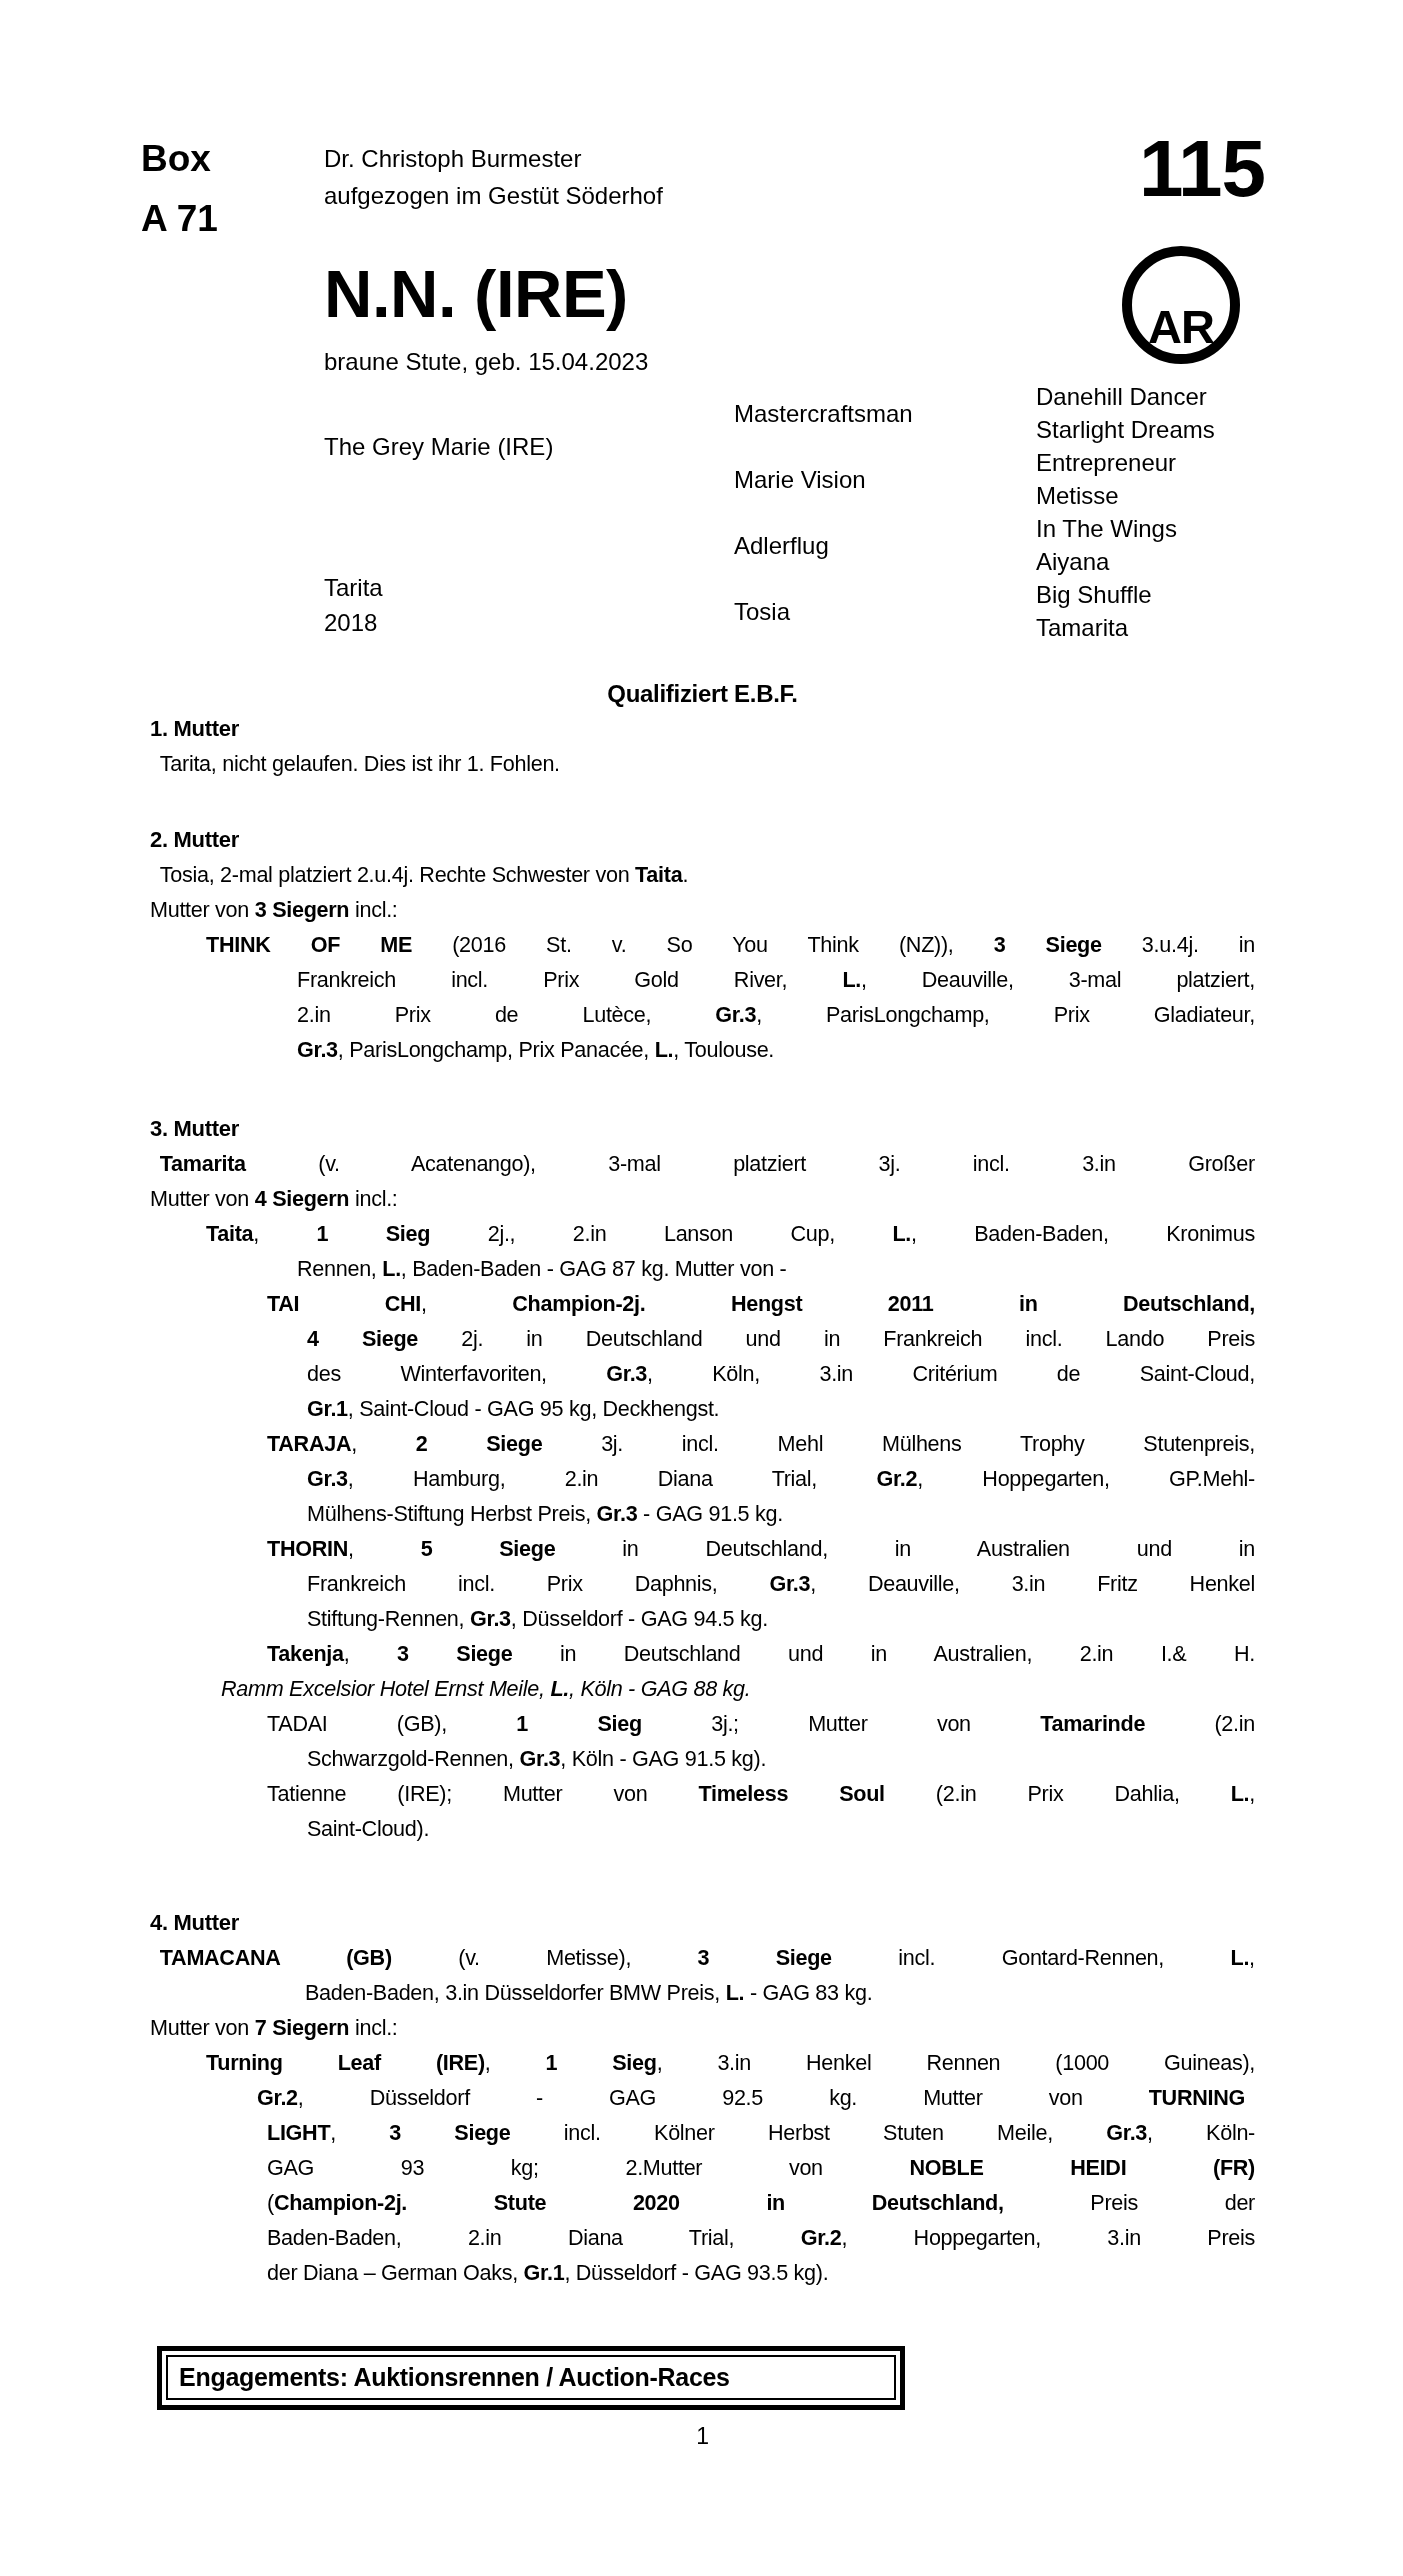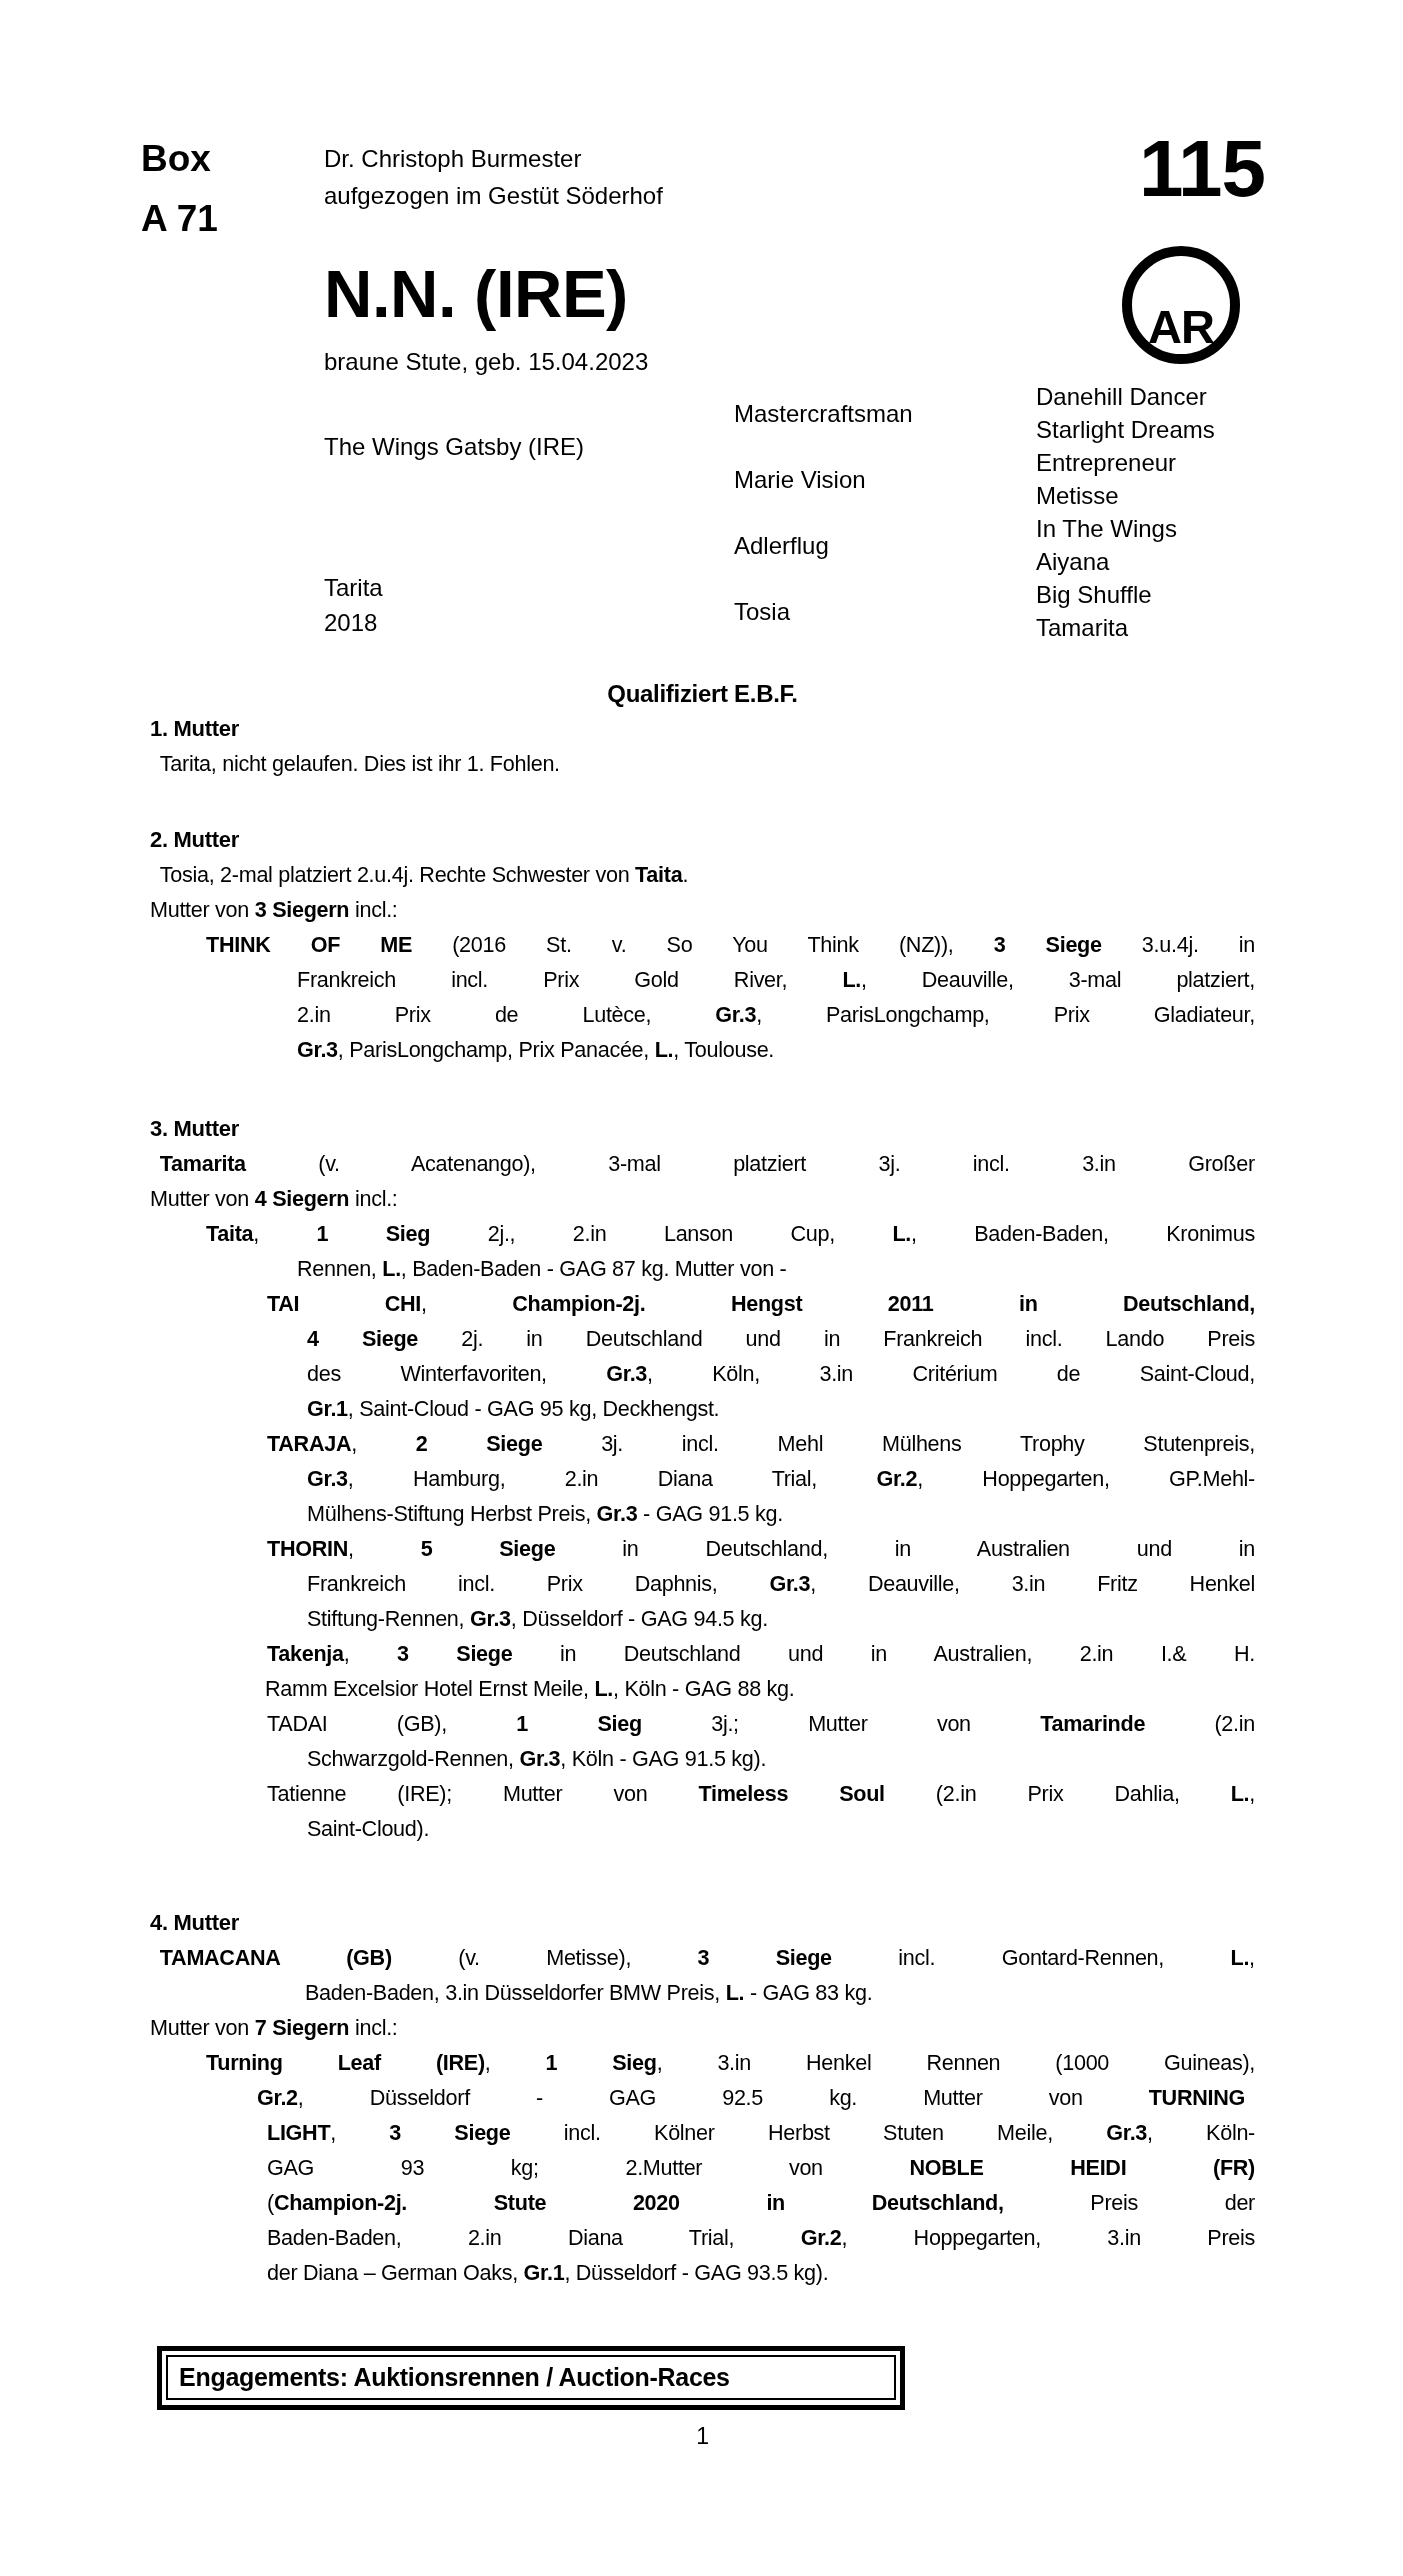--- a/index.html
+++ b/index.html
@@ -42,21 +42,21 @@
   <div class="abs catnum">115</div>
 
   <div class="abs arbadge">
     <span>AR</span>
   </div>
 
   <div class="abs title">N.N. (IRE)</div>
   <div class="abs birth">braune Stute, geb. 15.04.2023</div>
 
   <div>
-    <div class="pcell" style="left:324px;top:430px;">The Wings Gatsby (IRE)</div>
+    <div class="pcell" style="left:324px;top:430px;">The Grey Marie (IRE)</div>
     <div class="pcell" style="left:324px;top:571px;">Tarita</div>
     <div class="pcell" style="left:324px;top:606px;">2018</div>
 
     <div class="pcell" style="left:734px;top:397px;">Mastercraftsman</div>
     <div class="pcell" style="left:734px;top:463px;">Marie Vision</div>
     <div class="pcell" style="left:734px;top:529px;">Adlerflug</div>
     <div class="pcell" style="left:734px;top:595px;">Tosia</div>
 
     <div class="pcell" style="left:1036px;top:380px;">Danehill Dancer</div>
     <div class="pcell" style="left:1036px;top:413px;">Starlight Dreams</div>
@@ -92,21 +92,21 @@
         <div class="tline just" style="margin-left: 157px; width: 948px;"><span class="b">4 Siege</span><span> 2j. in Deutschland und in Frankreich incl. Lando Preis</span></div>
         <div class="tline just" style="margin-left: 157px; width: 948px;"><span>des Winterfavoriten, </span><span class="b">Gr.3</span><span>, Köln, 3.in Critérium de Saint-Cloud,</span></div>
         <div class="tline" style="margin-left: 157px; width: 948px;"><span class="b">Gr.1</span><span>, Saint-Cloud - GAG 95 kg, Deckhengst.</span></div>
         <div class="tline just" style="margin-left: 117px; width: 988px;"><span class="b">TARAJA</span><span>, </span><span class="b">2 Siege</span><span> 3j. incl. Mehl Mülhens Trophy Stutenpreis,</span></div>
         <div class="tline just" style="margin-left: 157px; width: 948px;"><span class="b">Gr.3</span><span>, Hamburg, 2.in Diana Trial, </span><span class="b">Gr.2</span><span>, Hoppegarten, GP.Mehl-</span></div>
         <div class="tline" style="margin-left: 157px; width: 948px;"><span>Mülhens-Stiftung Herbst Preis, </span><span class="b">Gr.3</span><span> - GAG 91.5 kg.</span></div>
         <div class="tline just" style="margin-left: 117px; width: 988px;"><span class="b">THORIN</span><span>, </span><span class="b">5 Siege</span><span> in Deutschland, in Australien und in</span></div>
         <div class="tline just" style="margin-left: 157px; width: 948px;"><span>Frankreich incl. Prix Daphnis, </span><span class="b">Gr.3</span><span>, Deauville, 3.in Fritz Henkel</span></div>
         <div class="tline" style="margin-left: 157px; width: 948px;"><span>Stiftung-Rennen, </span><span class="b">Gr.3</span><span>, Düsseldorf - GAG 94.5 kg.</span></div>
         <div class="tline just" style="margin-left: 117px; width: 988px;"><span class="b">Takenja</span><span>, </span><span class="b">3 Siege</span><span> in Deutschland und in Australien, 2.in I.&amp; H.</span></div>
-        <div class="tline" style="margin-left: 115px; width: 948px;"><span>Ramm Excelsior Hotel Ernst Meile, </span><span class="b">L.</span><span>, Köln - GAG 88 kg.</span></div>
+        <div class="tline" style="margin-left: 71px; width: 948px; font-style: italic;"><span>Ramm Excelsior Hotel Ernst Meile, </span><span class="b">L.</span><span>, Köln - GAG 88 kg.</span></div>
         <div class="tline just" style="margin-left: 117px; width: 988px;"><span>TADAI (GB), </span><span class="b">1 Sieg</span><span> 3j.; Mutter von </span><span class="b">Tamarinde</span><span> (2.in</span></div>
         <div class="tline" style="margin-left: 157px; width: 948px;"><span>Schwarzgold-Rennen, </span><span class="b">Gr.3</span><span>, Köln - GAG 91.5 kg).</span></div>
         <div class="tline just" style="margin-left: 117px; width: 988px;"><span>Tatienne (IRE); Mutter von </span><span class="b">Timeless Soul</span><span> (2.in Prix Dahlia, </span><span class="b">L.</span><span>,</span></div>
         <div class="tline" style="margin-left: 157px; width: 948px;"><span>Saint-Cloud).</span></div>
         <div style="height: 59px;"></div>
         <div class="sec-h">4. Mutter</div>
         <div class="tline just" style="margin-left: 9.8px; width: 1095px;"><span class="b">TAMACANA (GB)</span><span> (v. Metisse), </span><span class="b">3 Siege</span><span> incl. Gontard-Rennen, </span><span class="b">L.</span><span>,</span></div>
         <div class="tline" style="margin-left: 155px; width: 950px;"><span>Baden-Baden, 3.in Düsseldorfer BMW Preis, </span><span class="b">L.</span><span> - GAG 83 kg.</span></div>
         <div class="tline" style="margin-left: 0px; width: 1105px;"><span>Mutter von </span><span class="b">7 Siegern</span><span> incl.:</span></div>
         <div class="tline just" style="margin-left: 56px; width: 1049px;"><span class="b">Turning Leaf (IRE)</span><span>, </span><span class="b">1 Sieg</span><span>, 3.in Henkel Rennen (1000 Guineas),</span></div>

